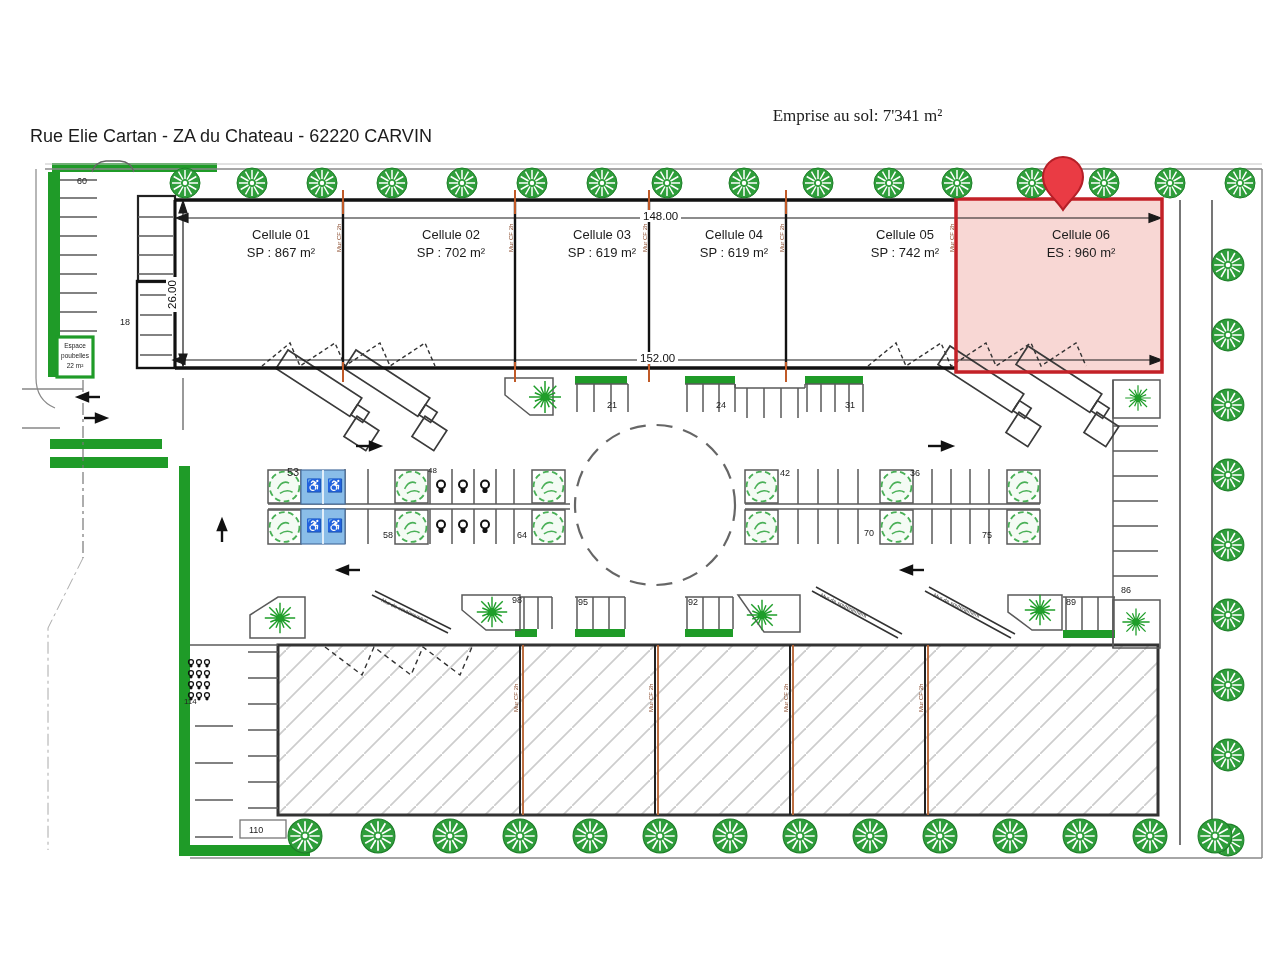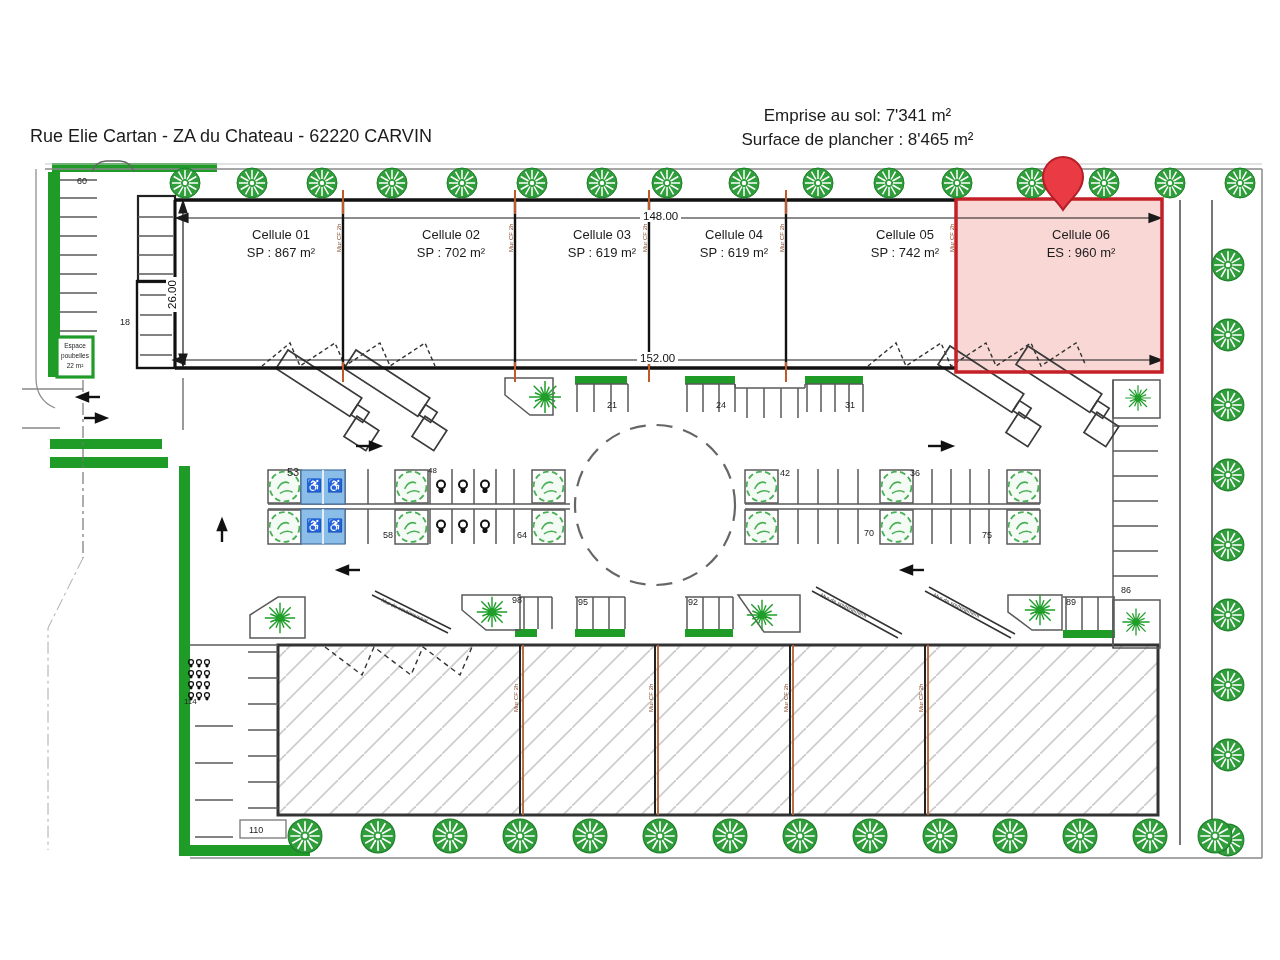--- a/index.html
+++ b/index.html
@@ -1,21 +1,21 @@
 <!DOCTYPE html>
 <html><head>
 <meta charset="utf-8">
 <style>
   html,body{margin:0;padding:0;background:#fff;}
   .page{position:relative;width:1280px;height:960px;background:#fff;overflow:hidden;
         font-family:"Liberation Sans",sans-serif;color:#1c1c1c;}
   .plan-svg{position:absolute;left:0;top:0;z-index:1;}
   .lbl{position:absolute;z-index:2;white-space:nowrap;}
   .addr{left:30px;top:126px;font-size:18px;}
-  .areas{left:660px;top:104px;width:395px;text-align:center;font-size:17px;line-height:24px;}
+  .areas{left:660px;top:104px;width:395px;text-align:center;font-size:17px;line-height:24px;font-family:Liberation Serif, serif;}
   .cell-label{position:absolute;z-index:2;top:226px;text-align:center;font-size:13px;line-height:18px;padding-left:22px;}
   .num{position:absolute;z-index:2;font-size:9px;color:#222;}
   .dim{position:absolute;z-index:2;font-size:11.5px;background:#fff;padding:0 3px;color:#111;}
   .dim-v{transform:rotate(-90deg);transform-origin:left top;background:#fff;}
   .tiny{position:absolute;z-index:2;font-size:6px;color:#8a4a2b;transform:rotate(-90deg);transform-origin:left top;}
   .rwall{position:absolute;z-index:2;font-size:5.5px;color:#333;transform:rotate(25deg);transform-origin:left top;}
   .waste{position:absolute;z-index:2;left:56px;top:341px;width:38px;text-align:center;font-size:6.5px;line-height:10px;color:#222;}
   .wc{position:absolute;z-index:2;font-size:13px;color:#1a1a1a;line-height:13px;}
   .rot180{transform:rotate(180deg);}
 </style>
@@ -300,21 +300,20 @@
         <use href="#ev" transform="translate(199,696) scale(0.62)"></use>
         <use href="#ev" transform="translate(207,696) scale(0.62)"></use>
       </g>
 
     <path d="M1063 210C1056 199 1043 191 1043 177A20 20 0 1 1 1083 177C1083 191 1070 199 1063 210Z" fill="#ea3b44" stroke="#b51f27" stroke-width="2"></path>
   </svg>
 
   <div class="lbl addr">Rue Elie Cartan - ZA du Chateau - 62220 CARVIN</div>
   <div class="lbl areas">
     <div>Emprise au sol: 7'341 m²</div>
-    <div>Surface de plancher : 8'465 m²</div>
   </div>
 
   <div class="cell-label" style="left:177px;width:164px">
     <div>Cellule 01</div>
       <div>SP : 867 m²</div>
   </div>
   <div class="cell-label" style="left:345px;width:168px">
     <div>Cellule 02</div>
       <div>SP : 702 m²</div>
   </div>

